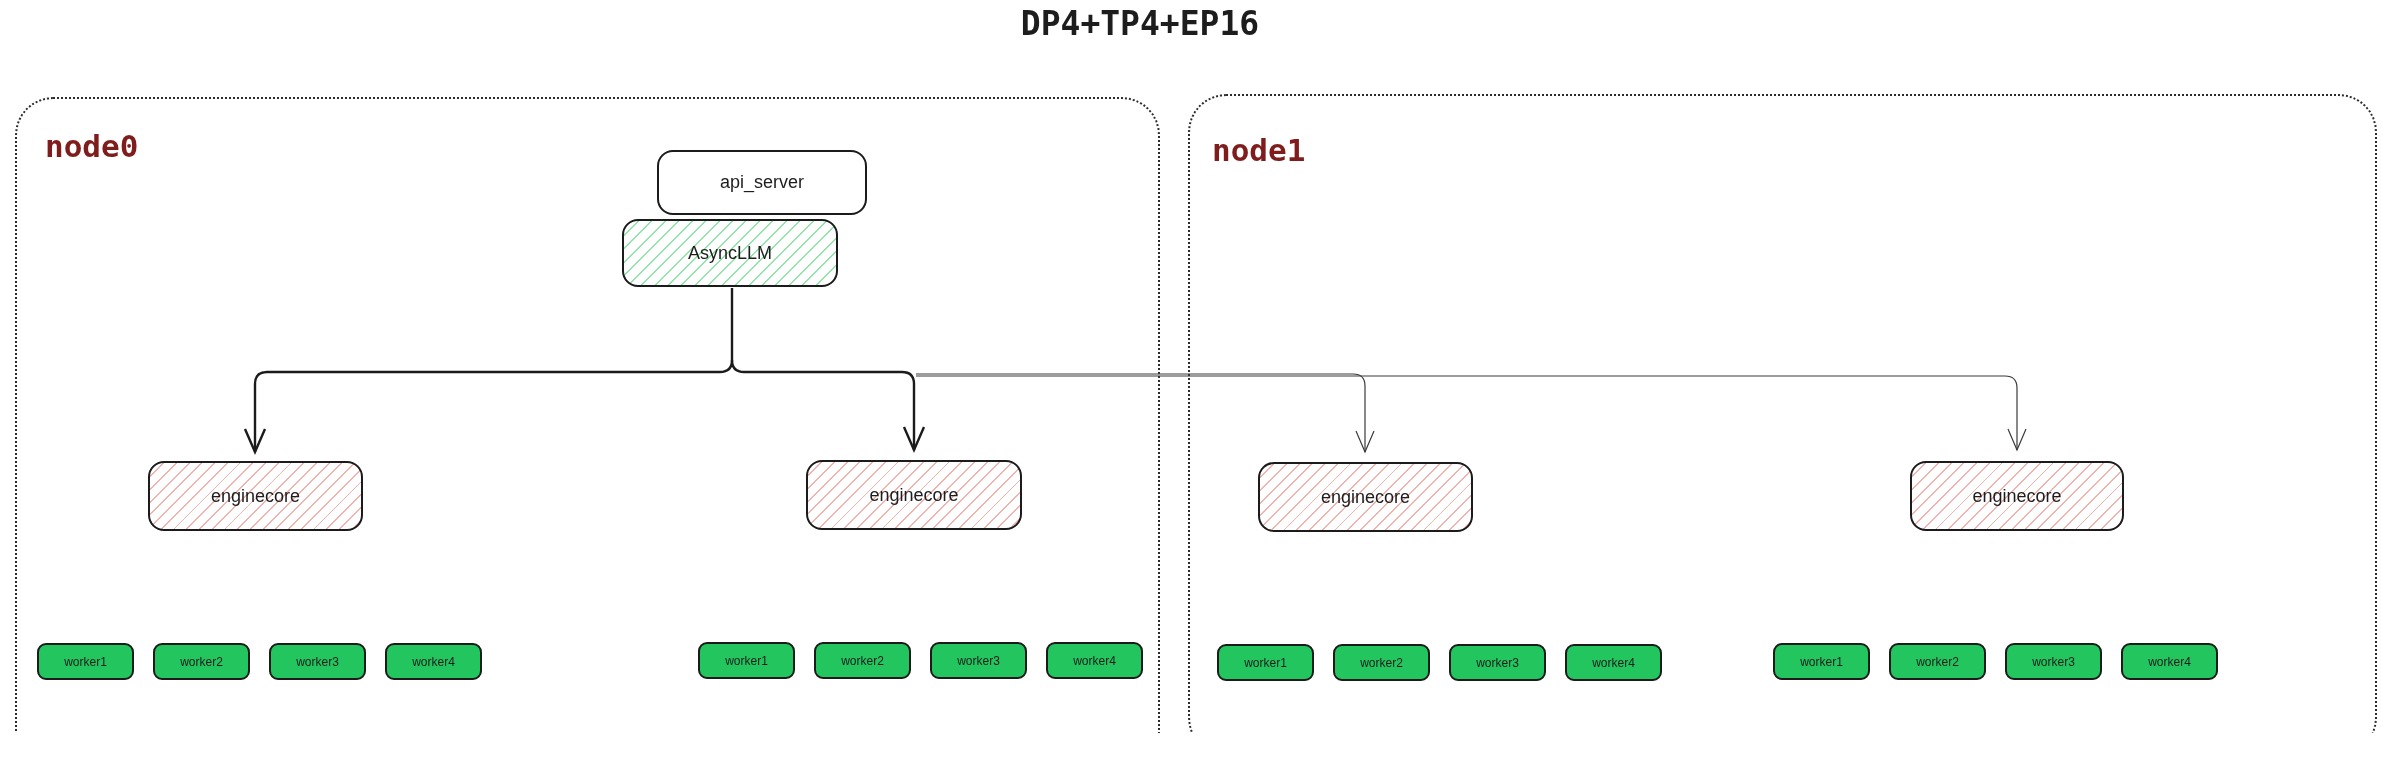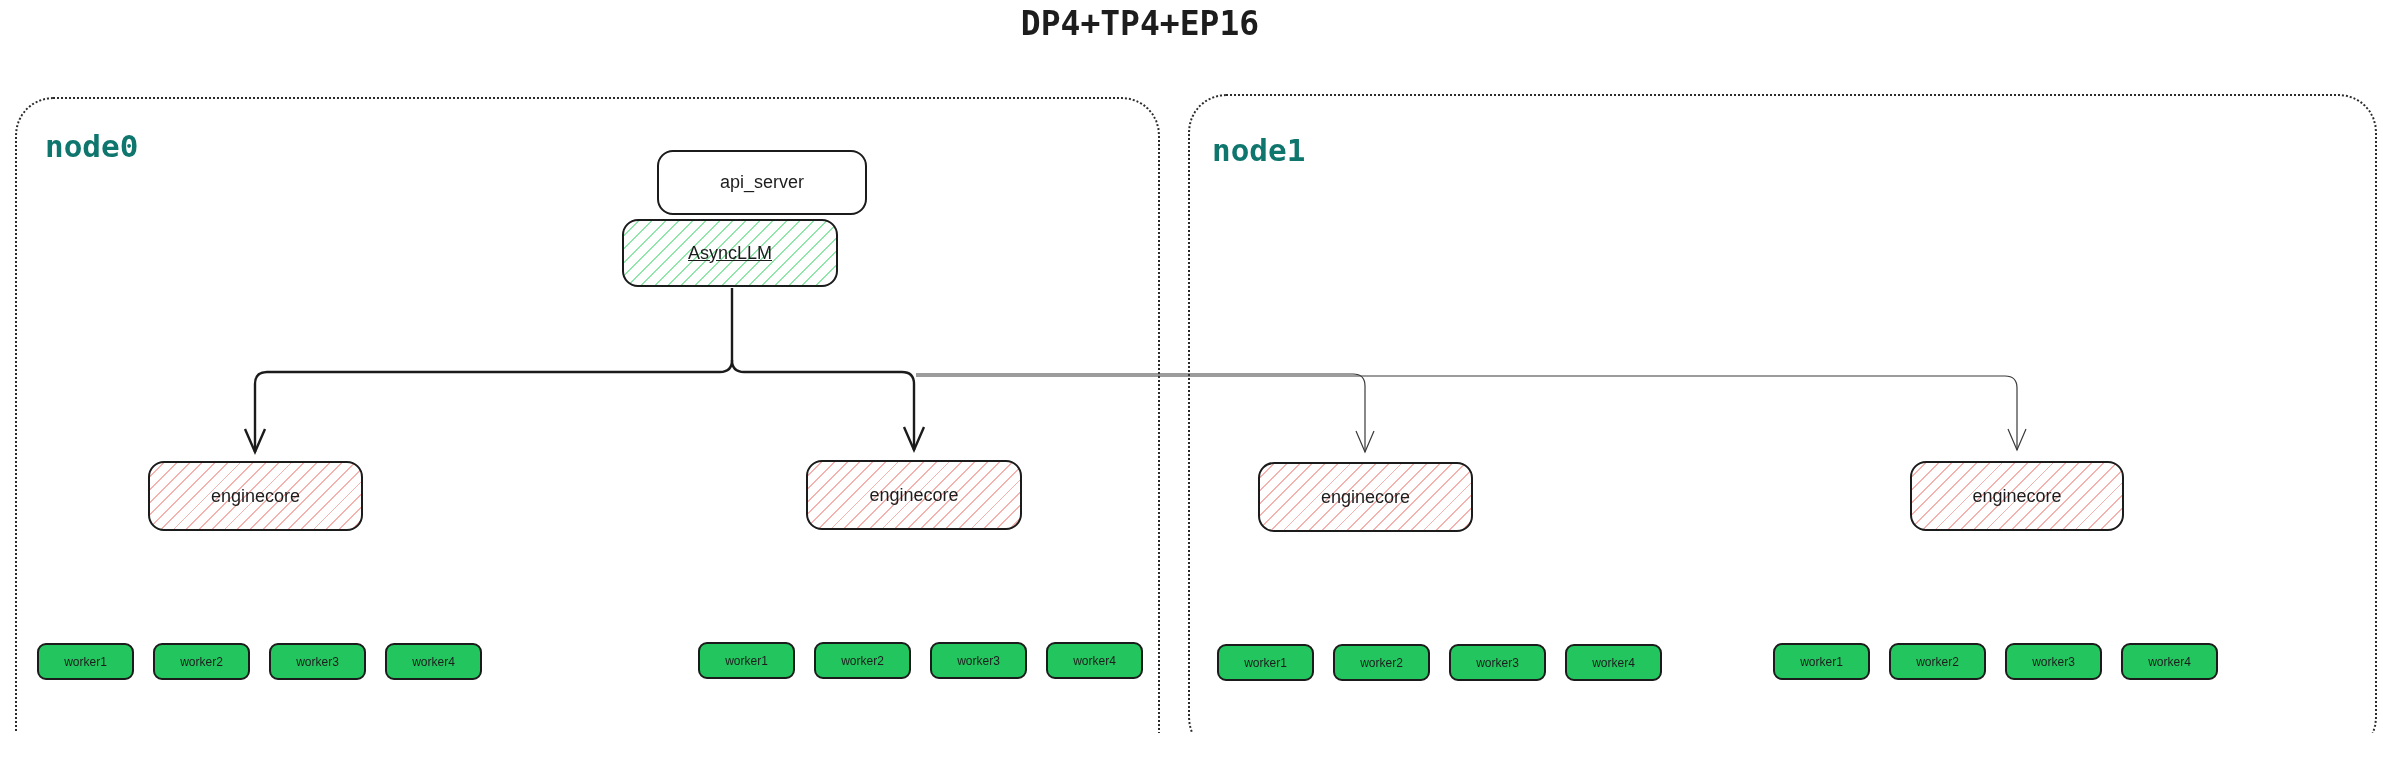--- a/index.html
+++ b/index.html
@@ -19,21 +19,21 @@
   }
   .node{
     position:absolute;
     border:2.5px dotted #2b2b2b;
     border-radius:38px;
     background:transparent;
   }
   .node-label{
     position:absolute;
     font-family:"DejaVu Sans Mono",monospace;
-    font-weight:bold;font-size:31px;color:#0f766e;
+    font-weight:bold;font-size:31px;color:#7f1d1d;
   }
   .box{
     position:absolute;
     border:2px solid #1b1b1b;
     border-radius:16px;
     background:#ffffff;
     display:flex;align-items:center;justify-content:center;
     font-size:18px;color:#1d1d1d;
     box-sizing:border-box;
   }
@@ -85,21 +85,21 @@
     <polyline class="edge-bold" points="245,429 255,452 265,429"></polyline>
     <path class="edge-bold" d="M732 360 Q732 372 744 372 L902 372 Q914 372 914 384 L914 450"></path>
     <polyline class="edge-bold" points="904,427 914,450 924,427"></polyline>
     <path class="edge-thin" d="M916 374 L1353 374 Q1365 374 1365 386 L1365 452"></path>
     <polyline class="edge-thin" points="1356,431 1365,452 1374,431"></polyline>
     <path class="edge-thin" d="M916 376 L2005 376 Q2017 376 2017 388 L2017 450"></path>
     <polyline class="edge-thin" points="2008,429 2017,450 2026,429"></polyline>
   </svg>
 
   <div class="box" style="left:625px;top:150px;width:210px;height:65px;z-index:2;margin-left:32px;">api_server</div>
-  <div class="box hatch-green" style="left:622px;top:219px;width:216px;height:68px;z-index:2;text-decoration:underline;">AsyncLLM</div>
+  <div class="box hatch-green" style="left:622px;top:219px;width:216px;height:68px;z-index:2;">AsyncLLM</div>
 
   <div class="box hatch-red" style="left:148px;top:461px;width:215px;height:70px;">enginecore</div>
   <div class="box hatch-red" style="left:806px;top:460px;width:216px;height:70px;">enginecore</div>
   <div class="box hatch-red" style="left:1258px;top:462px;width:215px;height:70px;">enginecore</div>
   <div class="box hatch-red" style="left:1910px;top:461px;width:214px;height:70px;">enginecore</div>
 
   <div class="worker-group" style="left:37px;top:643px;">
     <div class="worker">worker1</div>
     <div class="worker">worker2</div>
     <div class="worker">worker3</div>

